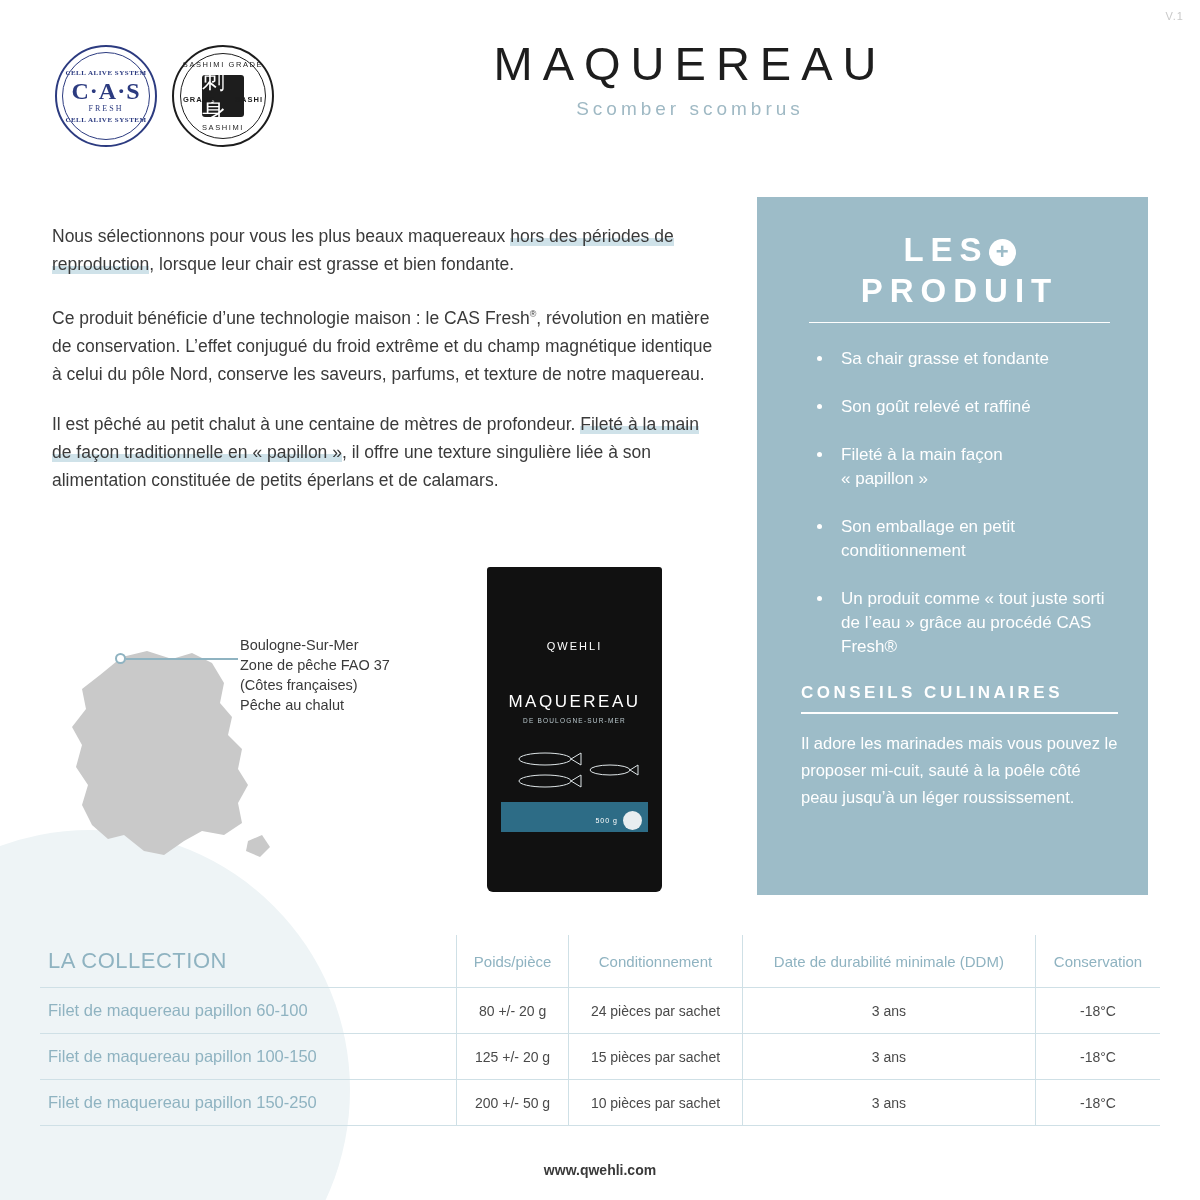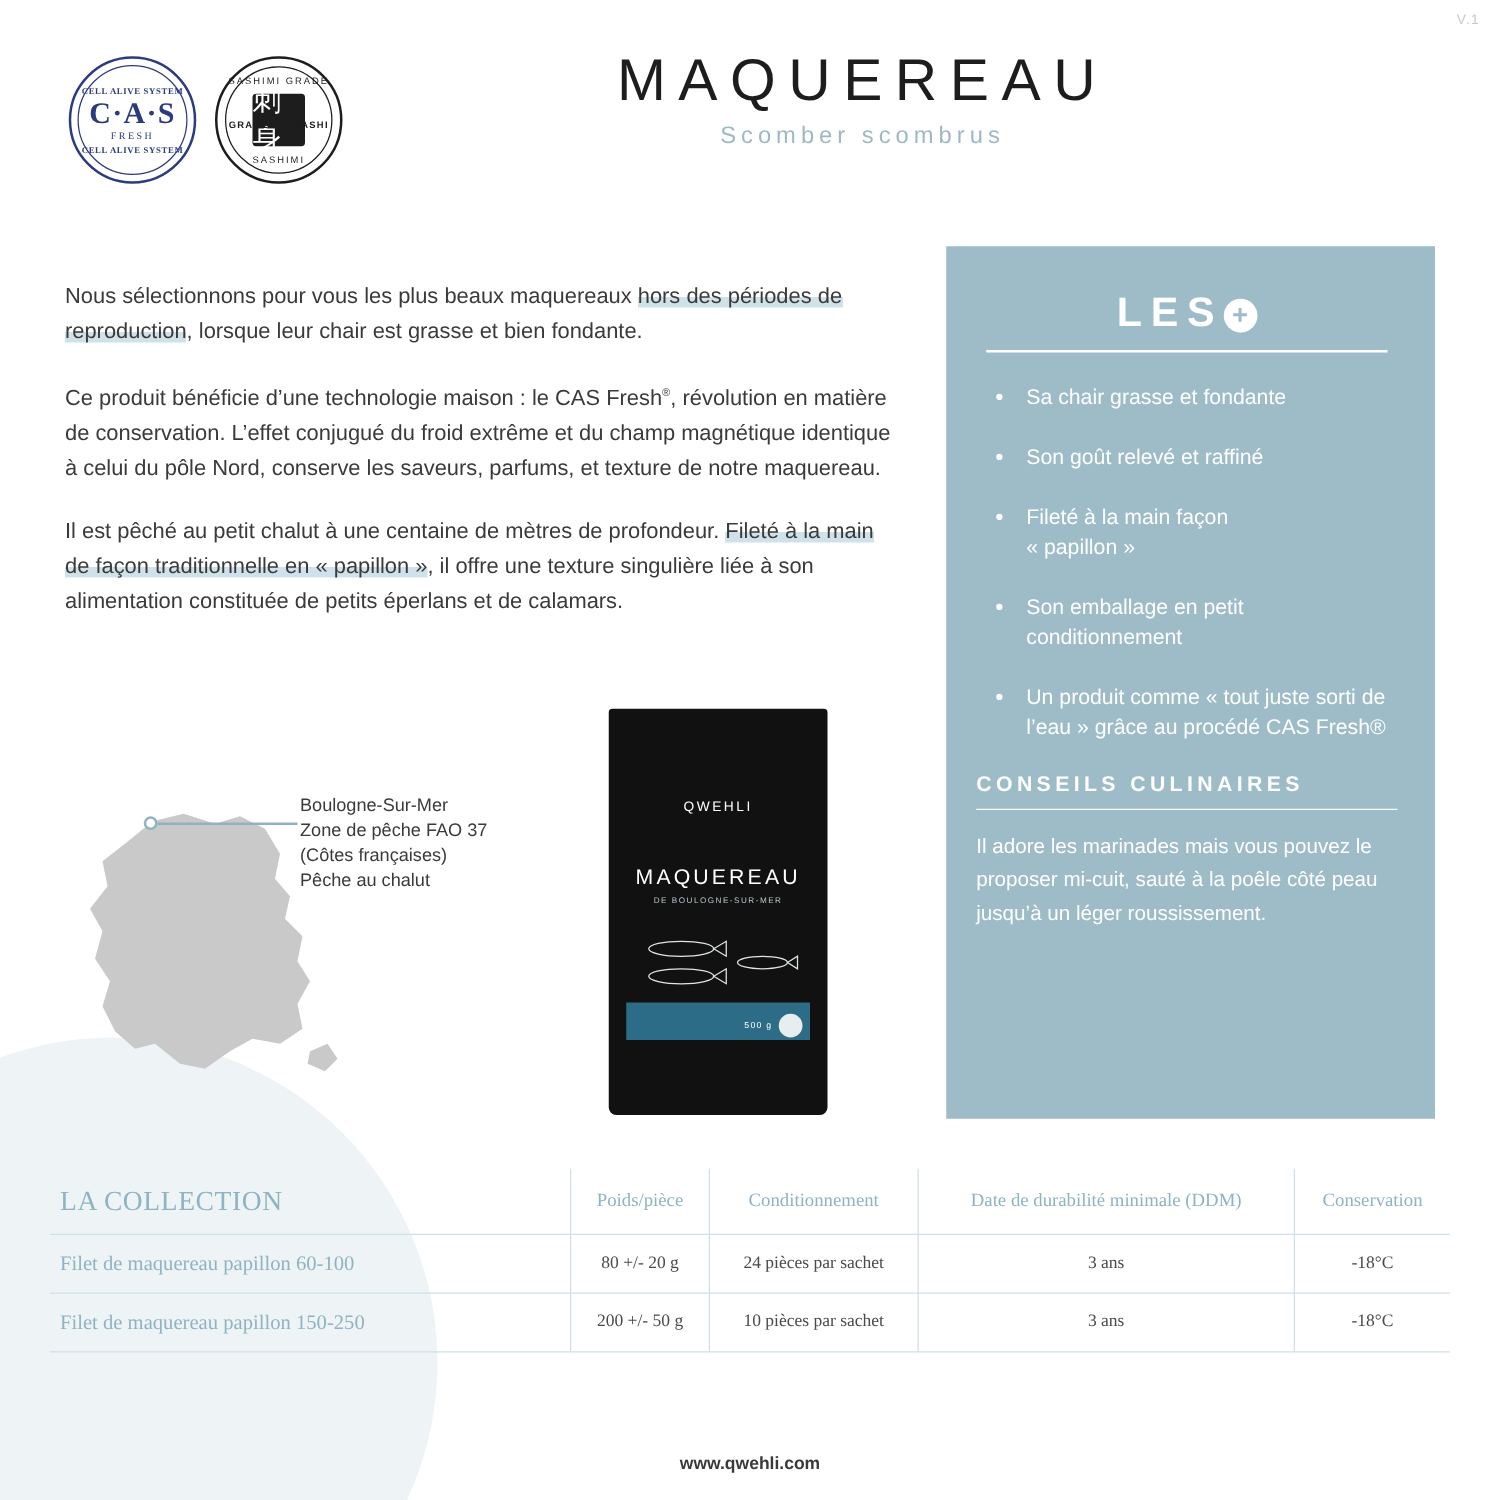--- a/index.html
+++ b/index.html
@@ -296,21 +296,21 @@
   .right-panel {
     position: absolute;
     left: 757px;
     top: 197px;
     width: 391px;
     height: 698px;
     background: #9dbcc8;
     z-index: 2;
     color: #ffffff;
     box-sizing: border-box;
-    padding: 32px 30px 0 24px;
+    padding: 32px 30px 0 44px;
   }
   .les-plus {
     text-align: center;
     font-size: 33px;
     letter-spacing: 7px;
     font-weight: 700;
     line-height: 1.25;
     margin: 0;
   }
   .les-plus .plus-circle {
@@ -371,21 +371,20 @@
     left: 40px;
     top: 935px;
     width: 1120px;
     z-index: 2;
   }
   table {
     width: 100%;
     border-collapse: collapse;
     color: #7fa6b4;
     font-size: 15px;
-    font-family: Liberation Serif, serif;
   }
   table td, table th {
     border-bottom: 1px solid #cfe0e6;
     border-right: 1px solid #cfe0e6;
     padding: 13px 8px;
     text-align: center;
     font-weight: 400;
   }
   table tr td:last-child, table tr th:last-child { border-right: none; }
   table tr:last-child td { border-bottom: 1px solid #cfe0e6; }
@@ -489,20 +488,21 @@
       </svg>
     </div>
     <div class="bluebar"></div>
     <div class="pweight">500 g</div>
     <div class="pbadge"></div>
   </div>
 
   <div class="right-panel">
     <div class="les-plus">
       <span>LES</span><span class="plus-circle">+</span>
+      <div>PRODUIT</div>
     </div>
     <div class="panel-rule"></div>
 
     <ul class="plus-list">
       <li><span class="dot"></span><span>Sa chair grasse et fondante</span></li>
       <li><span class="dot"></span><span>Son goût relevé et raffiné</span></li>
       <li><span class="dot"></span><span style="white-space:pre-line">Fileté à la main façon
 « papillon »</span></li>
       <li><span class="dot"></span><span style="white-space:pre-line">Son emballage en petit
 conditionnement</span></li>
@@ -527,20 +527,27 @@
       </thead>
       <tbody>
         <tr>
           <td class="rowname">Filet de maquereau papillon 60-100</td>
           <td class="cell">80 +/- 20 g</td>
           <td class="cell">24 pièces par sachet</td>
           <td class="cell">3 ans</td>
           <td class="cell">-18°C</td>
         </tr>
         <tr>
+          <td class="rowname">Filet de maquereau papillon 100-150</td>
+          <td class="cell">125 +/- 20 g</td>
+          <td class="cell">15 pièces par sachet</td>
+          <td class="cell">3 ans</td>
+          <td class="cell">-18°C</td>
+        </tr>
+        <tr>
           <td class="rowname">Filet de maquereau papillon 150-250</td>
           <td class="cell">200 +/- 50 g</td>
           <td class="cell">10 pièces par sachet</td>
           <td class="cell">3 ans</td>
           <td class="cell">-18°C</td>
         </tr>
       </tbody>
     </table>
   </div>
 

